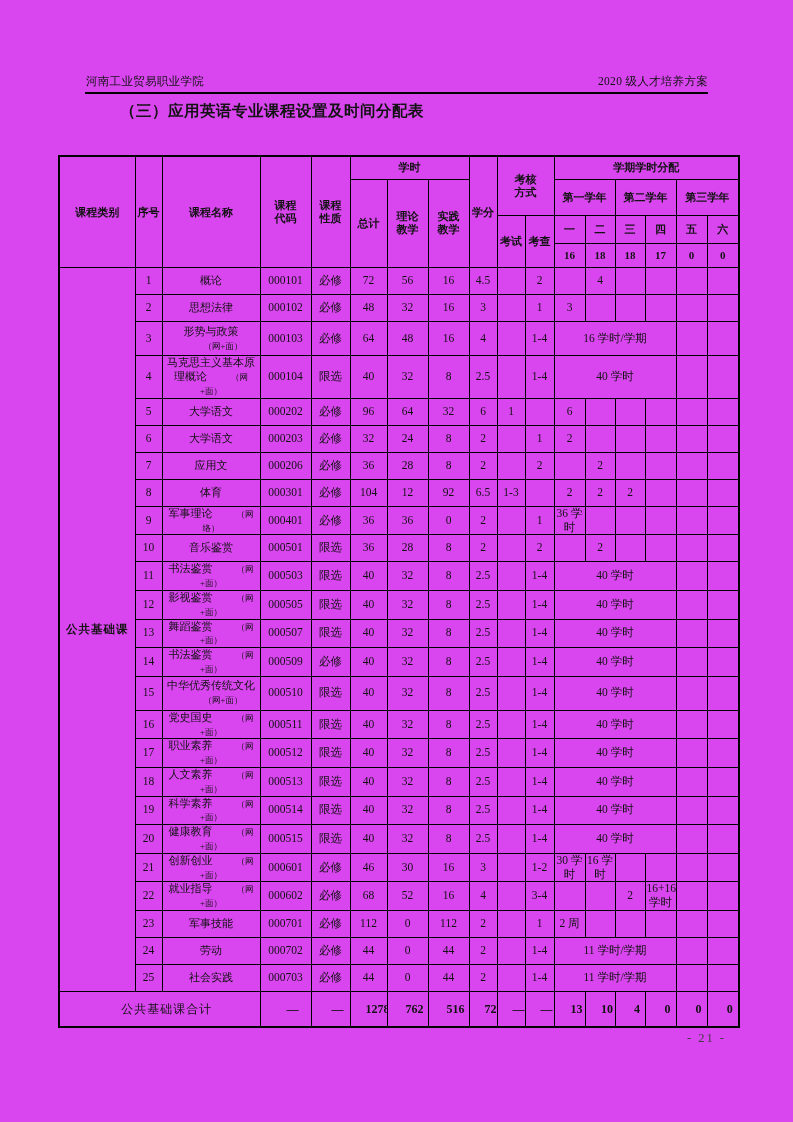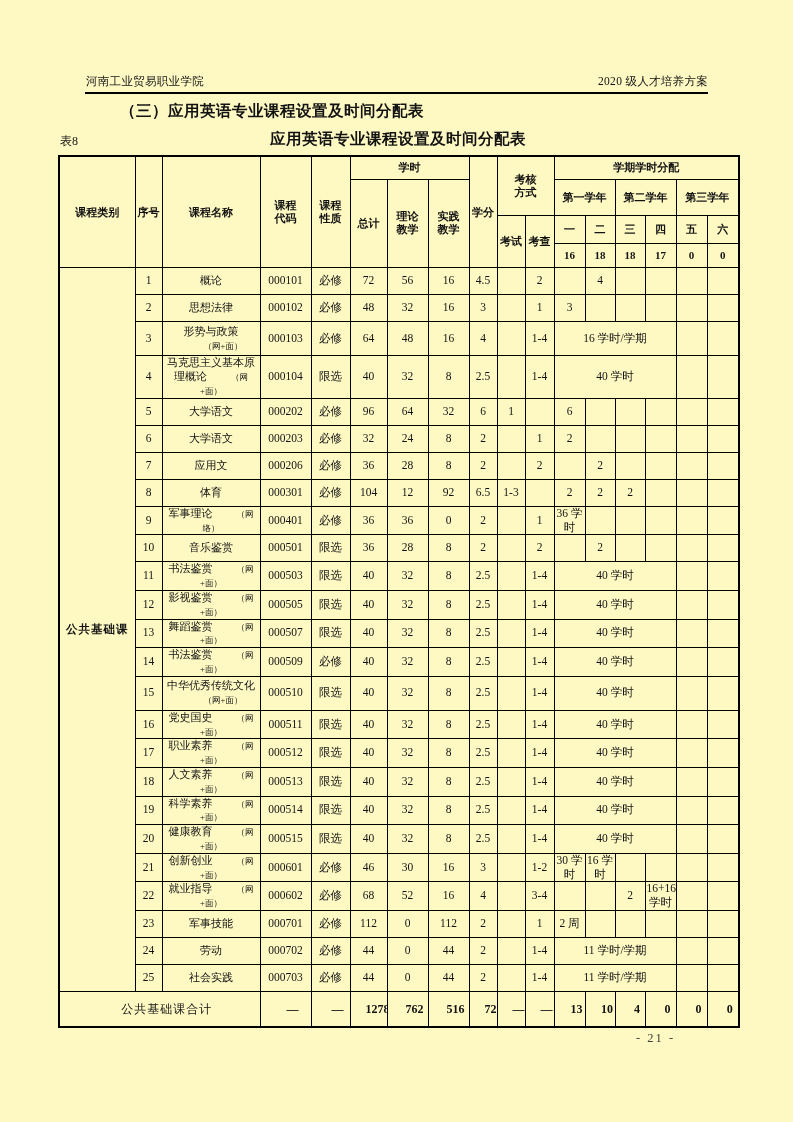--- a/index.html
+++ b/index.html
@@ -1,21 +1,21 @@
 <!DOCTYPE html>
 <html><head>
 <meta charset="utf-8">
 <style>
   html,body{margin:0;padding:0;}
   body{
     width:793px;height:1122px;background:#ffffff;
     font-family:"Liberation Serif","DejaVu Serif",serif;
     color:#121212;
   }
-  .page{position:relative;width:793px;height:1122px;background:#fef9c3;overflow:hidden;}
+  .page{position:relative;width:793px;height:1122px;background:#d946ef;overflow:hidden;}
 
   .doc-header{
     position:absolute;left:86px;top:74px;width:622px;
     display:flex;justify-content:space-between;
     font-size:11.5px;letter-spacing:.3px;
   }
   .header-rule{position:absolute;left:85px;top:92px;width:623px;height:2px;background:#000;}
 
   .section-title{
     position:absolute;left:120px;top:101px;
@@ -46,40 +46,36 @@
   .cname{font-size:11px;}
   .note{font-size:8.5px;margin-left:24px;}
   .small{font-size:8px;line-height:1.15;}
   .cat-cell{font-size:11.5px;letter-spacing:1px;font-weight:bold;}
   .totals td{font-weight:bold;font-size:12px;padding-left:15px;}
   .totals .tot-label{font-weight:normal;font-size:12px;letter-spacing:1px;}
   .dash{font-weight:normal;}
 
   .page-number{
     position:absolute;left:636px;top:1031px;width:90px;
-    text-align:left;font-size:12.5px;color:#3d3d3d;letter-spacing:2px;
+    text-align:right;font-size:12.5px;color:#3d3d3d;letter-spacing:2px;
   }
 </style>
 </head>
 <body>
 
 <div class="page">
 
   <div class="doc-header">
     <span>河南工业贸易职业学院</span>
     <span>2020 级人才培养方案</span>
   </div>
   <div class="header-rule"></div>
 
   <div class="section-title">（三）应用英语专业课程设置及时间分配表</div>
 
-  <div class="caption-row">
-    <span class="table-label">表8</span>
-    <div class="table-title">应用英语专业课程设置及时间分配表</div>
-  </div>
 
   <table class="course">
     <colgroup>
       <col style="width:76px">
         <col style="width:27px">
         <col style="width:98px">
         <col style="width:51px">
       <col style="width:39px">
         <col style="width:37px">
         <col style="width:41px">

